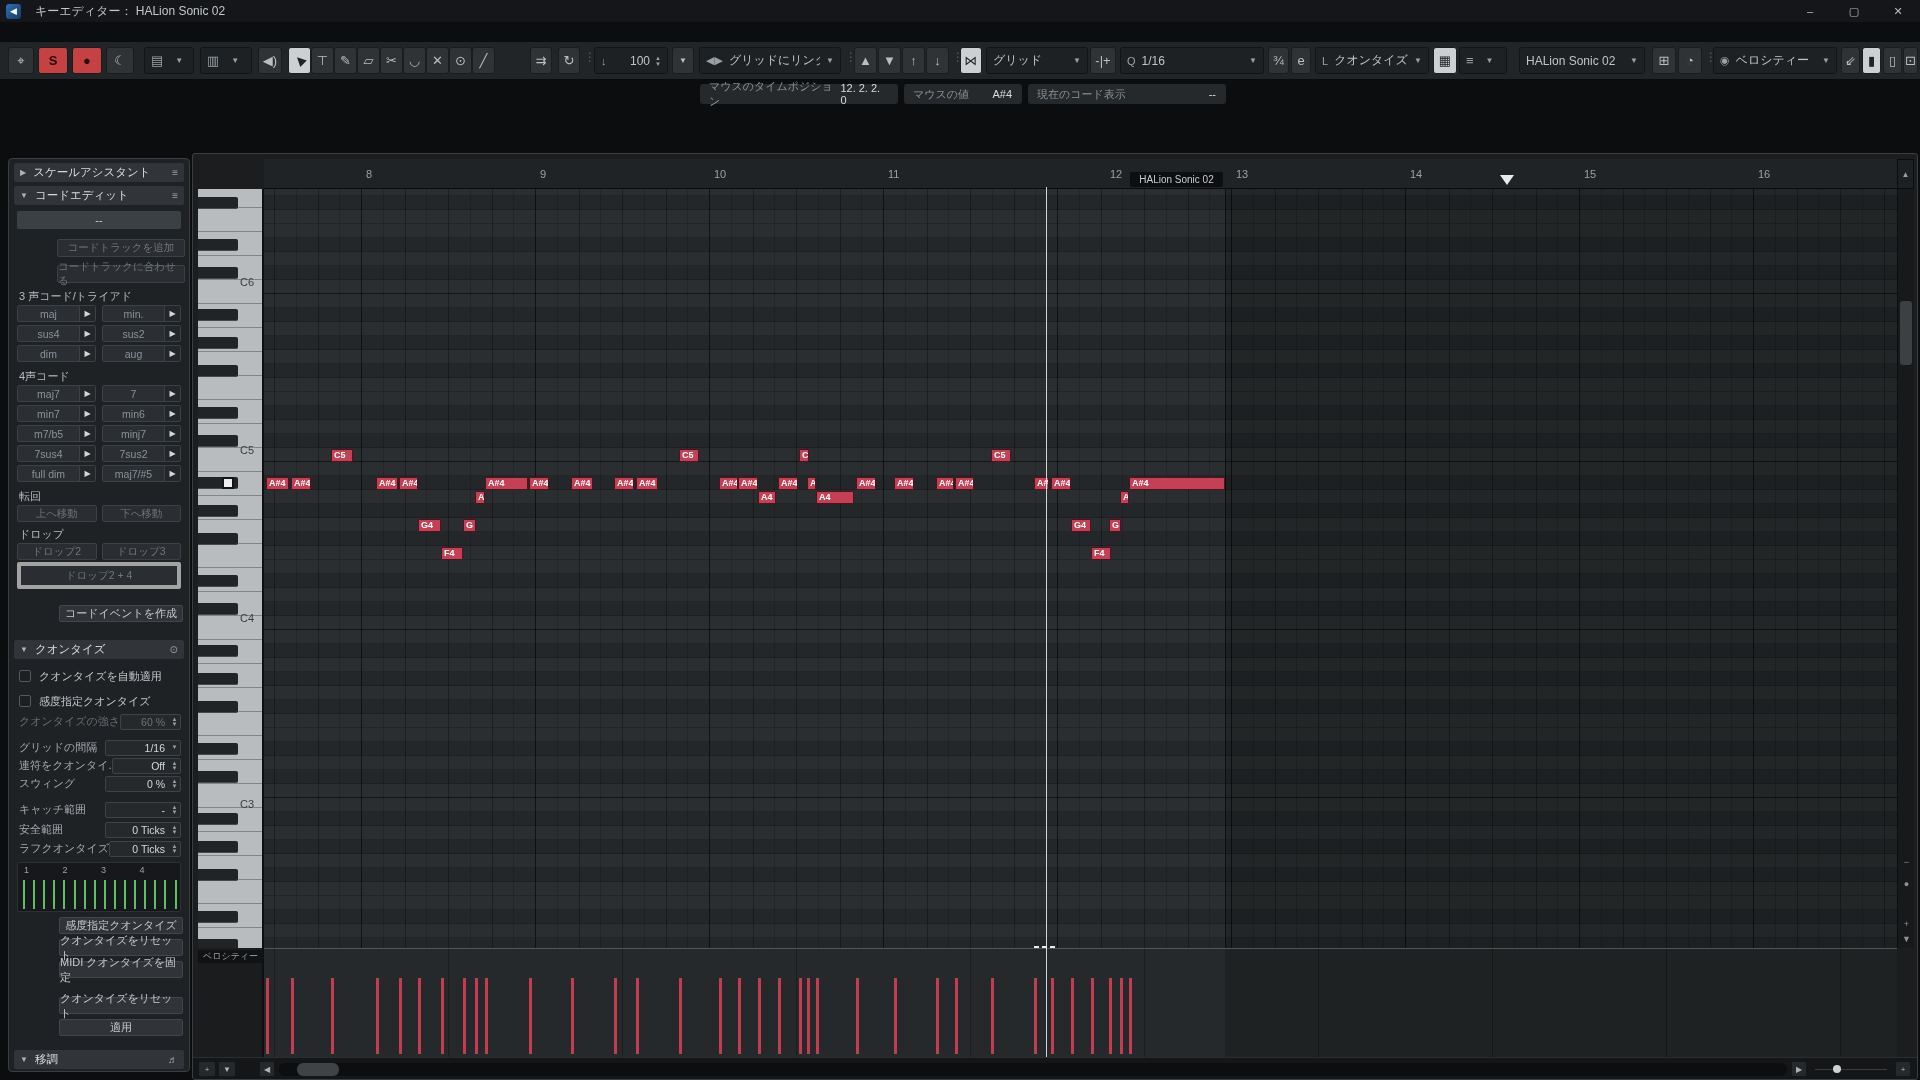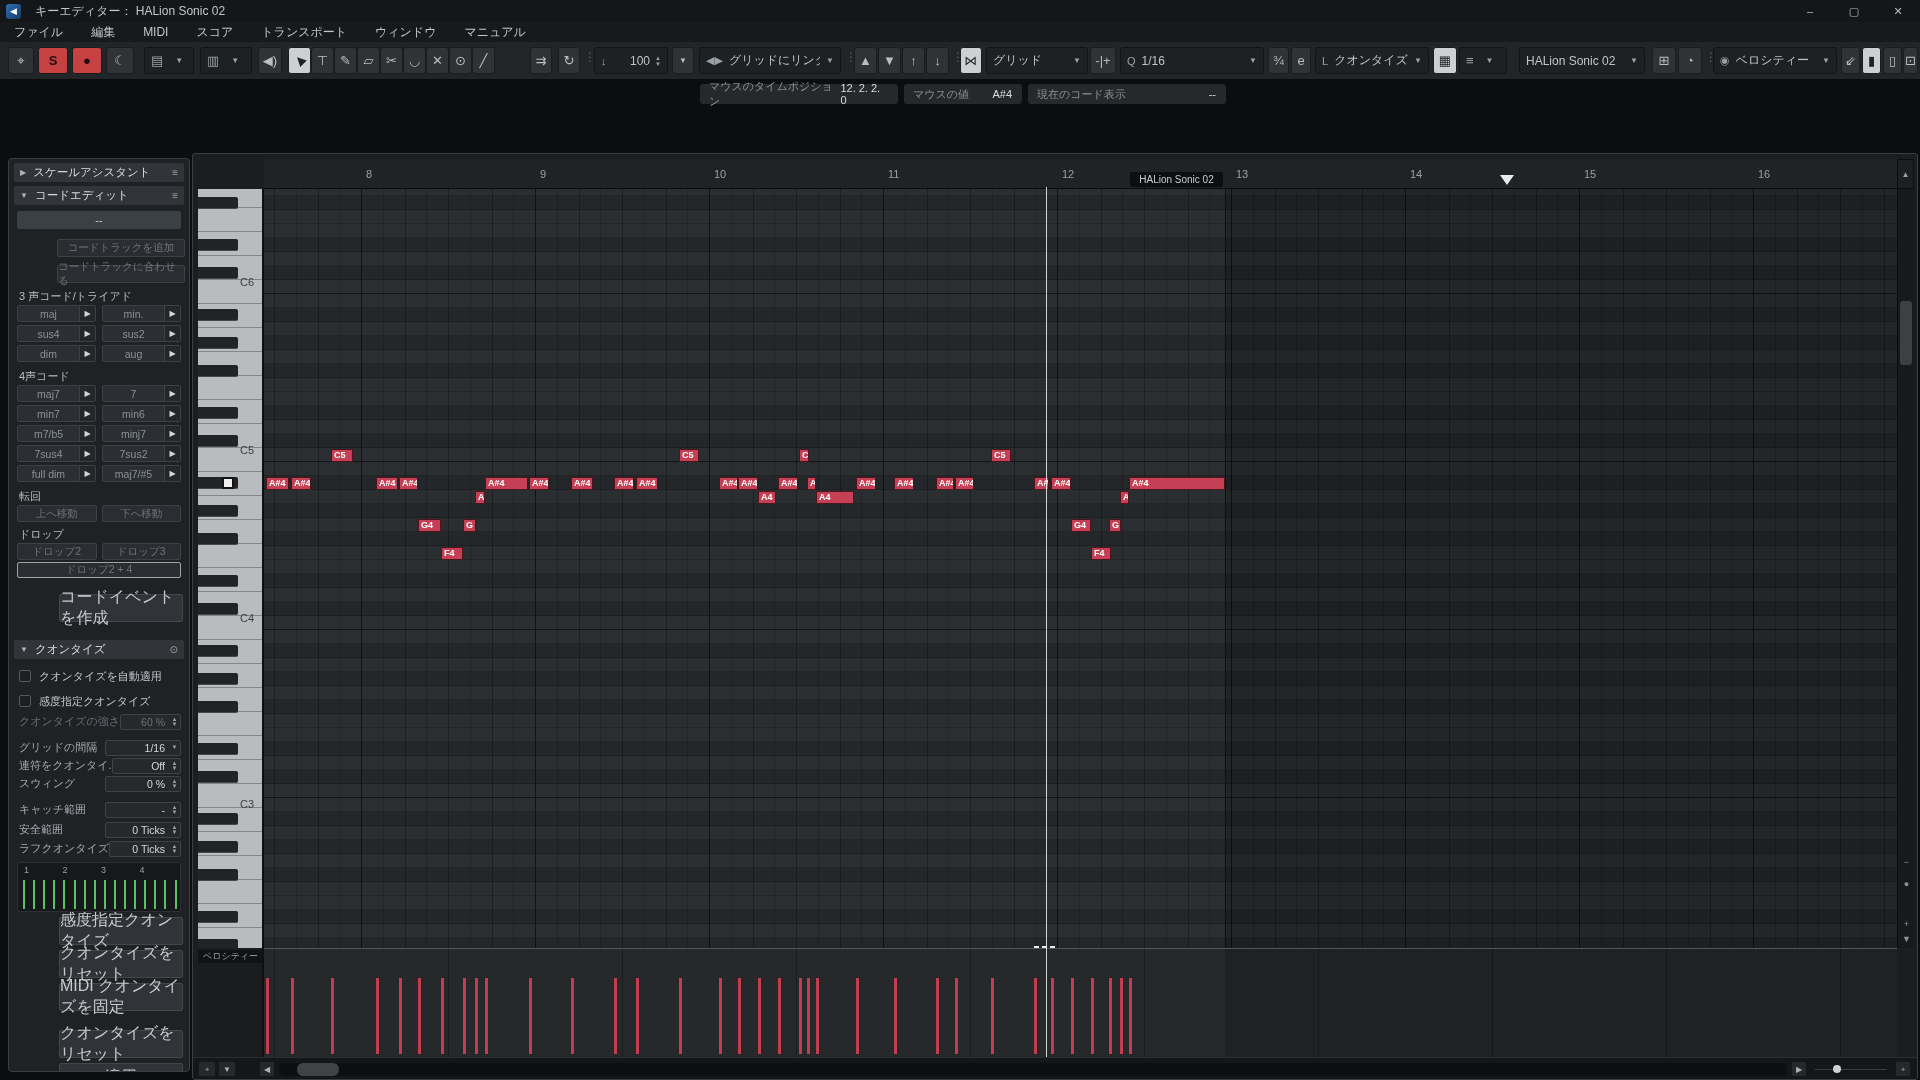--- a/index.html
+++ b/index.html
@@ -75,26 +75,26 @@
   .chord-cell .cname { flex:1; display:flex; align-items:center; justify-content:center;
                        font-size:10.5px; color:#8b9197; }
   .chord-cell .cplay { width:16px; background:#24272a; border-left:1px solid #3c4145;
                        display:flex; align-items:center; justify-content:center;
                        font-size:8px; color:#d3d7da; }
   .sb-pair { margin:0 8px; height:17px; display:flex; }
   .sb-pair div { flex:1; background:#2a2d31; border:1px solid #3c4145; border-radius:2px;
                  margin-right:5px; display:flex; align-items:center; justify-content:center;
                  font-size:10.5px; color:#70767b; }
   .sb-pair div:last-child { margin-right:0; }
-  .sb-fullbtn { margin:16px 8px; height:16px; background:#2a2d31; border:1px solid #a3a3a3;
+  .sb-fullbtn { margin:16px 8px; height:27px; background:#2a2d31; border:4px solid #a3a3a3;
                 border-radius:2px; display:flex; align-items:center; justify-content:center;
                 font-size:10.5px; color:#70767b; }
-  .sb-action { margin-left:50px; margin-right:6px; height:28px; background:#303439;
+  .sb-action { margin-left:50px; margin-right:6px; height:17px; background:#303439;
                border:1px solid #42474b; border-radius:2px; display:flex; align-items:center;
-               justify-content:center; font-size:16px; color:#c7cbce; }
+               justify-content:center; font-size:11px; color:#c7cbce; }
   .sb-check { margin:0 10px; height:16px; display:flex; align-items:center; font-size:11px; color:#c3c8cc; }
   .sb-check .box { width:12px; height:12px; border:1px solid #54595d; background:#1d2023;
                    border-radius:2px; margin-right:8px; }
   .sb-param { margin:0 8px; height:17px; display:flex; align-items:center; font-size:11px; }
   .sb-param .plabel { color:#a4aaae; flex:1; padding-left:2px; white-space:nowrap; }
   .sb-param.dim .plabel { color:#686e73; }
   .sb-param .pbox { width:76px; height:16px; background:#26292c; border:1px solid #3e4347;
                     border-radius:2px; color:#d3d7da; display:flex; align-items:center; }
   .sb-param.dim .pbox { color:#6d7377; }
   .sb-param .pval { flex:1; text-align:right; padding-right:4px; font-size:10.5px; }
@@ -176,29 +176,20 @@
   <div id="titlebar">
     <div id="app-icon">◀</div>
     <div id="title-text">キーエディター： HALion Sonic 02</div>
     <div id="win-controls">
       <div class="wctl">–</div>
       <div class="wctl">▢</div>
       <div class="wctl">✕</div>
     </div>
   </div>
 
-  <div id="menubar">
-      <div class="menu-item">ファイル</div>
-      <div class="menu-item">編集</div>
-      <div class="menu-item">MIDI</div>
-      <div class="menu-item">スコア</div>
-      <div class="menu-item">トランスポート</div>
-      <div class="menu-item">ウィンドウ</div>
-      <div class="menu-item">マニュアル</div>
-    </div>
 
   <div id="toolbar">
       <div class="tbtn" style="left: 8px; width: 26px;">
         <span>⌖</span>
       </div>
       <div class="tbtn red" style="left: 38px; width: 30px;">
         <span>S</span>
       </div>
       <div class="tbtn red" style="left: 72px; width: 30px;">
         <span>●</span>
@@ -562,21 +553,21 @@
         <span class="hicon">♬</span>
       </div>
     </div>
 
   <div id="editor">
     <div id="ruler">
         <div class="ruler-num" style="left: 102px;">8</div>
         <div class="ruler-num" style="left: 276px;">9</div>
         <div class="ruler-num" style="left: 450px;">10</div>
         <div class="ruler-num" style="left: 624px;">11</div>
-        <div class="ruler-num" style="left: 798px;">12</div>
+        <div class="ruler-num" style="left: 846px;">12</div>
         <div class="ruler-num" style="left: 972px;">13</div>
         <div class="ruler-num" style="left: 1146px;">14</div>
         <div class="ruler-num" style="left: 1320px;">15</div>
         <div class="ruler-num" style="left: 1494px;">16</div>
         <div id="part-tag" style="left: 866px; width: 93px;">HALion Sonic 02</div>
         <div id="ruler-marker" style="left: 1236px;"></div>
       </div>
     <div id="ruler-upbtn">▲</div>
     <div id="kb">
         <div class="wk-line" style="top: 18px;"></div>

